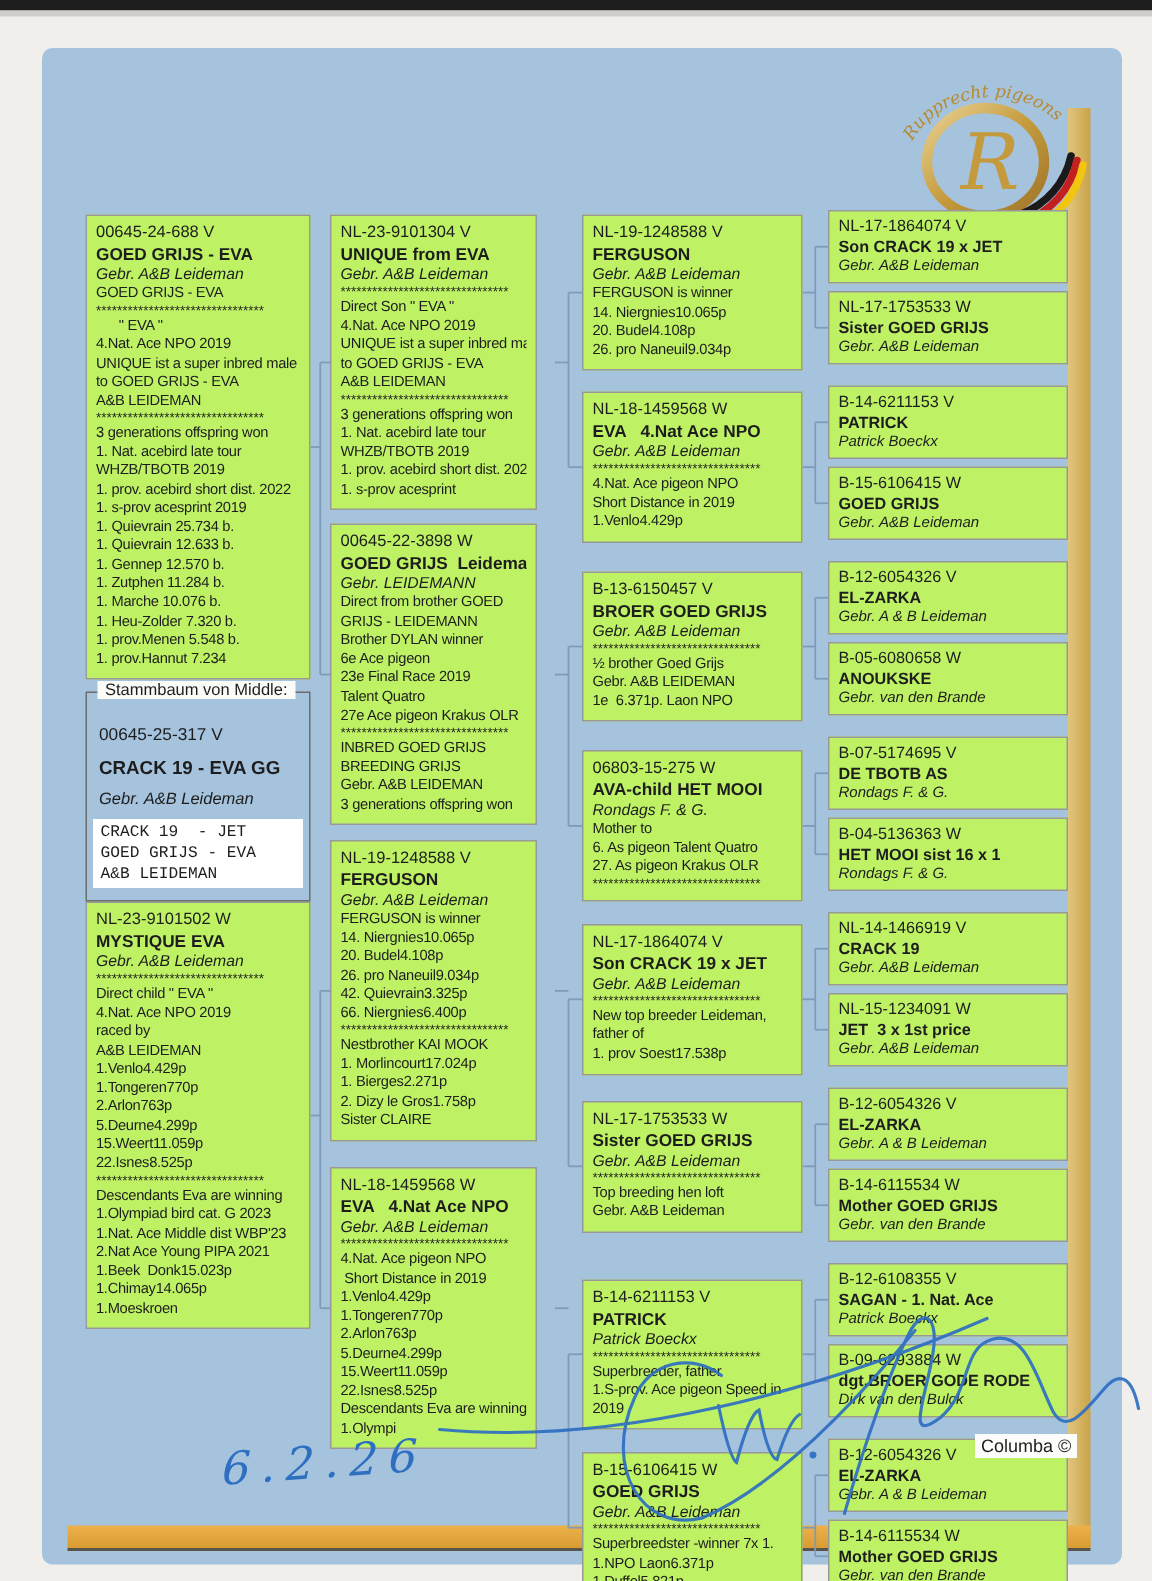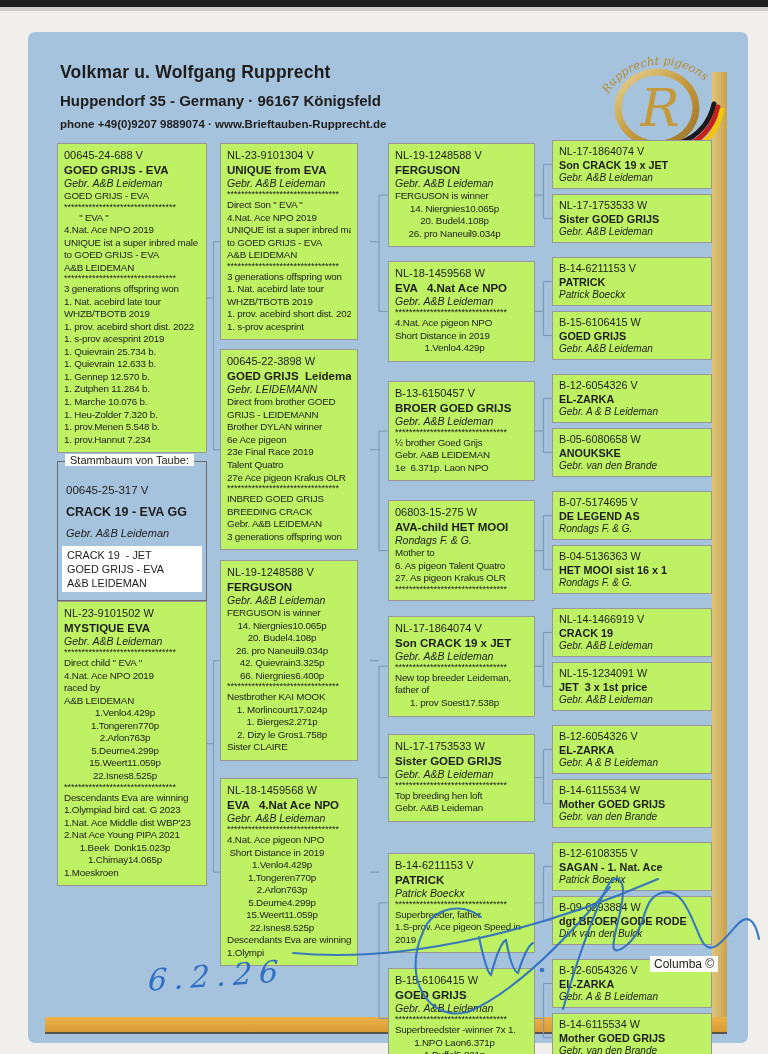--- a/index.html
+++ b/index.html
@@ -31,21 +31,21 @@
   #col2{left:220px;top:143px;width:138px;}
   #col3{left:388px;top:143px;width:147px;}
   #col4{left:552px;top:140px;width:160px;}
 
   .pbox{background:#bef264;border:1px solid #98989a;padding:5px 6px 6px;box-sizing:border-box;}
   .ring{font-size:11px;margin-bottom:1px;}
   .bname{font-weight:bold;font-size:11.5px;margin:3px 0 1px;white-space:pre;overflow:hidden;}
   .breeder{font-style:italic;font-size:10.5px;margin-bottom:1px;}
   .bline{font-size:9.8px;line-height:1.28;white-space:pre;overflow:hidden;letter-spacing:-.2px;}
   .sep{font-size:9px;line-height:1;white-space:nowrap;overflow:hidden;letter-spacing:0;}
-  .pair{display:flex;justify-content:center;padding-right:14px;}
+  .pair{display:flex;justify-content:flex-start;padding-right:14px;}
   .pair span{white-space:pre;}
 
   #col2 .pbox:nth-child(2){margin-top:9px;}
   #col2 .pbox:nth-child(3){margin-top:10px;}
   #col2 .pbox:nth-child(4){margin-top:17px;}
   #col3 .pbox:nth-child(2){margin-top:14px;}
   #col3 .pbox:nth-child(3){margin-top:19px;}
   #col3 .pbox:nth-child(4){margin-top:19px;}
   #col3 .pbox:nth-child(5){margin-top:15px;}
   #col3 .pbox:nth-child(6){margin-top:17px;}
@@ -57,21 +57,21 @@
   #col4 .ring{font-size:10.8px;}
   #col4 .bname{font-size:10.8px;margin:2px 0 1px;}
   #col4 .breeder{font-size:10px;margin-bottom:0;}
 
   
   .stammbaum{position:relative;border:1px solid #6d6d6d;margin-top:8px;padding:16px 8px 8px;}
   .stammbaum .legend{position:absolute;top:-8px;left:7px;background:#fbfbf8;padding:0 5px;font-size:11px;}
   .st-ring{font-size:11.5px;margin-top:6px;}
   .st-name{font-weight:bold;font-size:12.5px;margin-top:9px;}
   .st-breeder{font-style:italic;font-size:11px;margin-top:8px;}
-  .st-strip{background:#ffffff;margin:7px -4px 0;padding:2px 5px;}
+  .st-strip{background:#ffffff;margin:7px -4px 0;padding:2px 5px;font-family:Liberation Mono, monospace;}
   .st-strip div{font-size:10.8px;line-height:1.3;white-space:pre;}
 
   
   #connectors,#handwriting{position:absolute;left:0;top:0;pointer-events:none;}
   .columba{position:absolute;left:650px;top:956px;background:#fcfcfa;padding:1px 4px;font-size:12px;}
   .hand-date{position:absolute;left:148px;top:958px;font-family:"DejaVu Serif",serif;font-style:italic;
              color:#2e6fc2;font-size:30px;letter-spacing:7px;transform:rotate(-4deg) skewX(-6deg);}
 </style>
 </head>
 <body>
@@ -136,25 +136,20 @@
       <line x1="535" y1="902.859375" x2="543.5" y2="902.859375" stroke="#7e9bba" stroke-width="1.2"></line>
       <line x1="543.5" y1="866.5" x2="543.5" y2="920.5" stroke="#7e9bba" stroke-width="1.2"></line>
       <line x1="543.5" y1="866.5" x2="552" y2="866.5" stroke="#7e9bba" stroke-width="1.2"></line>
       <line x1="543.5" y1="920.5" x2="552" y2="920.5" stroke="#7e9bba" stroke-width="1.2"></line>
       <line x1="535" y1="1018.453125" x2="543.5" y2="1018.453125" stroke="#7e9bba" stroke-width="1.2"></line>
       <line x1="543.5" y1="983.5" x2="543.5" y2="1037.5" stroke="#7e9bba" stroke-width="1.2"></line>
       <line x1="543.5" y1="983.5" x2="552" y2="983.5" stroke="#7e9bba" stroke-width="1.2"></line>
       <line x1="543.5" y1="1037.5" x2="552" y2="1037.5" stroke="#7e9bba" stroke-width="1.2"></line>
     </svg>
 
-  <div class="hdr">
-    <div class="h-name">Volkmar u. Wolfgang Rupprecht</div>
-    <div class="h-addr">Huppendorf 35 - Germany  ·  96167 Königsfeld</div>
-    <div class="h-phone">phone +49(0)9207 9889074  ·  www.Brieftauben-Rupprecht.de</div>
-  </div>
 
   <svg class="logo" viewBox="0 0 140 118">
     <defs>
       <linearGradient id="gg" x1="0" y1="0" x2="1" y2="1">
         <stop offset="0" stop-color="#e8d294"></stop>
           <stop offset=".5" stop-color="#c49a3c"></stop>
           <stop offset="1" stop-color="#9e742a"></stop>
       </linearGradient>
       <path id="arcp" d="M14,72 A60,54 0 0 1 128,56"></path>
     </defs>
@@ -194,21 +189,21 @@
           <div class="bline">1. Quievrain 12.633 b.</div>
           <div class="bline">1. Gennep 12.570 b.</div>
           <div class="bline">1. Zutphen 11.284 b.</div>
           <div class="bline">1. Marche 10.076 b.</div>
           <div class="bline">1. Heu-Zolder 7.320 b.</div>
           <div class="bline">1. prov.Menen 5.548 b.</div>
           <div class="bline">1. prov.Hannut 7.234</div>
         </div>
       </div>
     <div class="stammbaum">
-      <span class="legend">Stammbaum von Taube:</span>
+      <span class="legend">Stammbaum von Middle:</span>
       <div class="st-ring">00645-25-317 V</div>
       <div class="st-name">CRACK 19 - EVA GG</div>
       <div class="st-breeder">Gebr. A&amp;B Leideman</div>
       <div class="st-strip">
         <div>CRACK 19  - JET</div>
         <div>GOED GRIJS - EVA</div>
         <div>A&amp;B LEIDEMAN</div>
       </div>
     </div>
     <div>
@@ -262,21 +257,21 @@
         <div class="breeder">Gebr. LEIDEMANN</div>
         <div class="bline">Direct from brother GOED</div>
         <div class="bline">GRIJS - LEIDEMANN</div>
         <div class="bline">Brother DYLAN winner</div>
         <div class="bline">6e Ace pigeon</div>
         <div class="bline">23e Final Race 2019</div>
         <div class="bline">Talent Quatro</div>
         <div class="bline">27e Ace pigeon Krakus OLR</div>
         <div class="bline sep">********************************</div>
         <div class="bline">INBRED GOED GRIJS</div>
-        <div class="bline">BREEDING CRACK</div>
+        <div class="bline">BREEDING GRIJS</div>
         <div class="bline">Gebr. A&amp;B LEIDEMAN</div>
         <div class="bline">3 generations offspring won</div>
       </div>
       <div class="pbox">
         <div class="ring">NL-19-1248588 V</div>
         <div class="bname">FERGUSON</div>
         <div class="breeder">Gebr. A&amp;B Leideman</div>
         <div class="bline">FERGUSON is winner</div>
         <div class="bline pair"><span class="pl">14. Niergnies</span><span class="pr">10.065p</span></div>
         <div class="bline pair"><span class="pl">20. Budel</span><span class="pr">4.108p</span></div>
@@ -406,21 +401,21 @@
         <div class="bname">EL-ZARKA</div>
         <div class="breeder">Gebr. A &amp; B Leideman</div>
       </div>
       <div class="pbox">
         <div class="ring">B-05-6080658 W</div>
         <div class="bname">ANOUKSKE</div>
         <div class="breeder">Gebr. van den Brande</div>
       </div>
       <div class="pbox">
         <div class="ring">B-07-5174695 V</div>
-        <div class="bname">DE LEGEND AS</div>
+        <div class="bname">DE TBOTB AS</div>
         <div class="breeder">Rondags F. &amp; G.</div>
       </div>
       <div class="pbox">
         <div class="ring">B-04-5136363 W</div>
         <div class="bname">HET MOOI sist 16 x 1</div>
         <div class="breeder">Rondags F. &amp; G.</div>
       </div>
       <div class="pbox">
         <div class="ring">NL-14-1466919 V</div>
         <div class="bname">CRACK 19</div>

